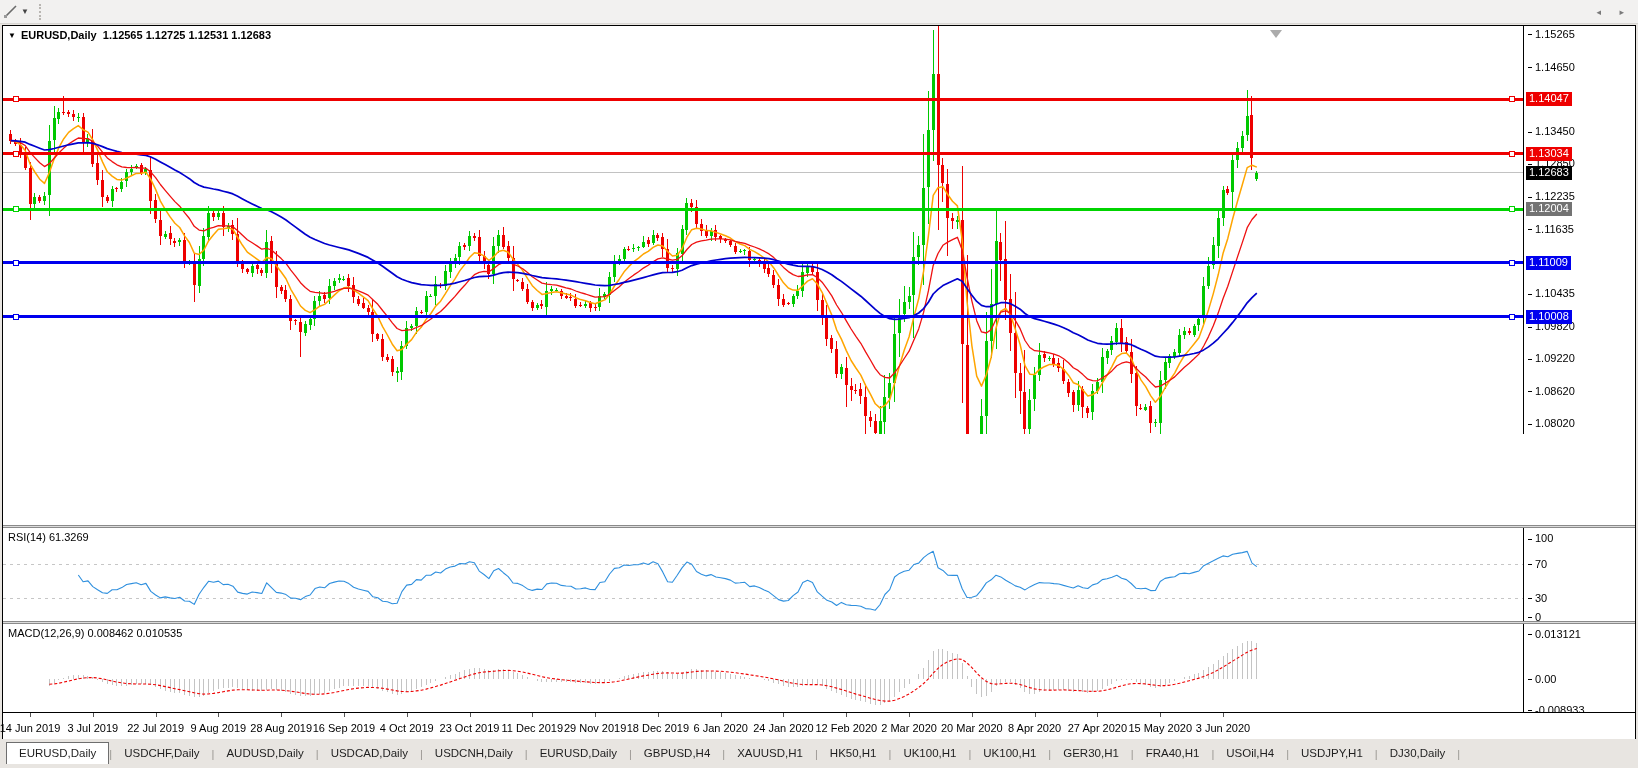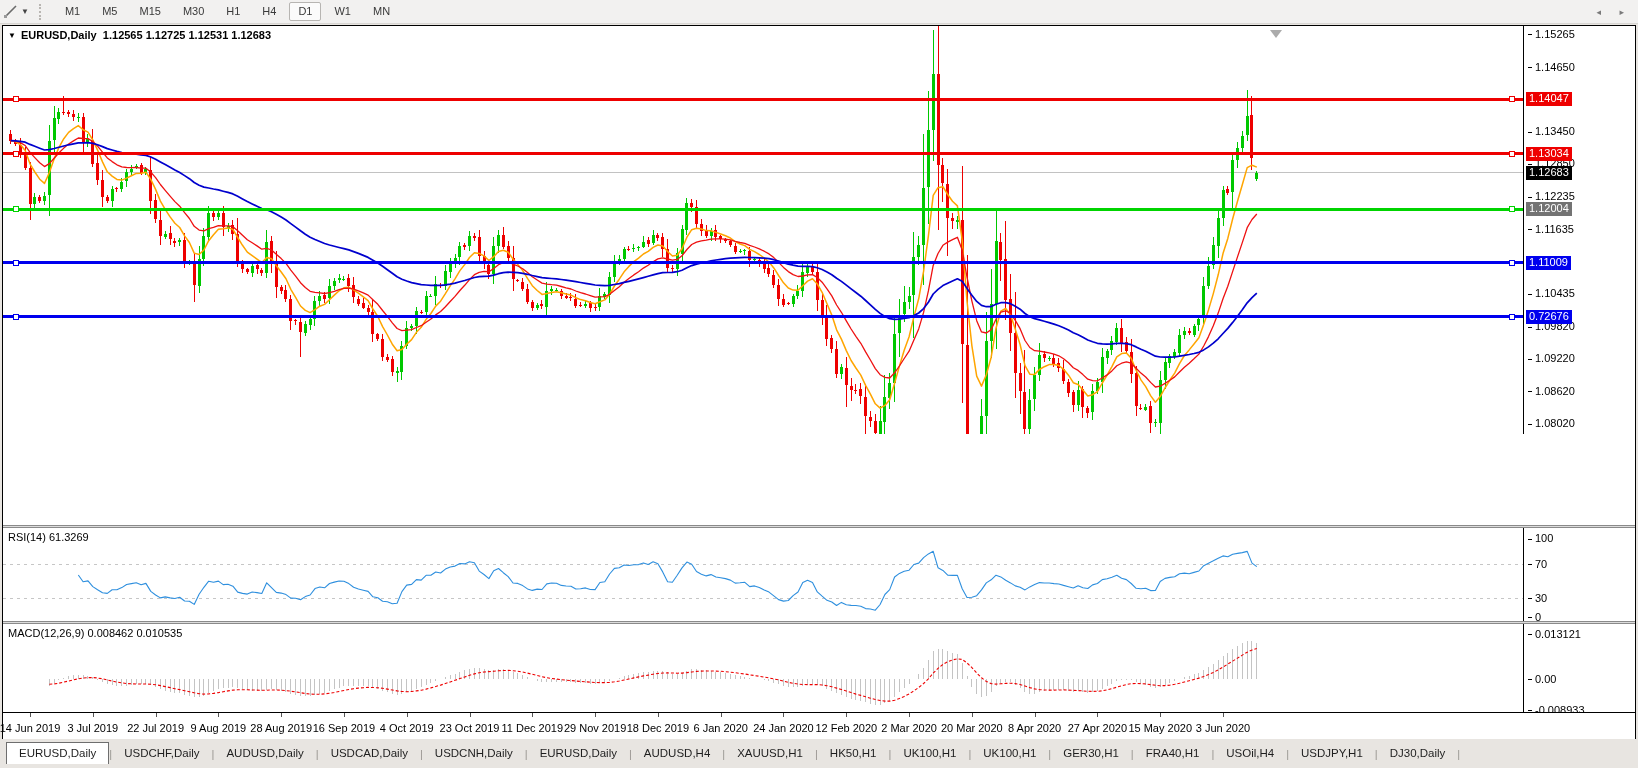--- a/index.html
+++ b/index.html
@@ -73,31 +73,20 @@
 
   <div class="toolbar">
     <div class="tool-icon">
       <svg width="15" height="15" viewBox="0 0 15 15">
         <path d="M2 13 L11 4 M11 4 l2 -2" stroke="#6B6B6B" stroke-width="1.6" fill="none"></path>
         <rect x="1" y="11" width="3" height="3" fill="#9A9A9A"></rect>
       </svg>
     </div>
     <span class="dd-arrow">▼</span>
     <span class="grip"></span>
-    <div id="tf-buttons" style="display:flex;align-items:center;">
-        <button class="tf-btn">M1</button>
-        <button class="tf-btn">M5</button>
-        <button class="tf-btn">M15</button>
-        <button class="tf-btn">M30</button>
-        <button class="tf-btn">H1</button>
-        <button class="tf-btn">H4</button>
-        <button class="tf-btn active">D1</button>
-        <button class="tf-btn">W1</button>
-        <button class="tf-btn">MN</button>
-      </div>
   </div>
 
   <div class="chart-window">
 
     <div class="panel panel-main">
       <div class="plot">
         <svg id="svg-main" class="layer" width="1521" height="499" viewBox="0 0 1521 499">
             <line x1="0" x2="1521" y1="146.78962472406155" y2="146.78962472406155" stroke="#C2C2C2" stroke-width="1" shape-rendering="crispEdges"></line>
             <line x1="7.68" x2="7.68" y1="104.11033609101122" y2="118.08317821391317" stroke="#EE0000" stroke-width="1" shape-rendering="crispEdges"></line>
             <rect x="6.18" y="108.24889624723971" width="3" height="6.450331125828285" fill="#EE0000" shape-rendering="crispEdges"></rect>
@@ -654,21 +643,21 @@
           <div class="tick-label" style="top: 358.687px; left: 3px;"><span class="dash"></span>1.08620</div>
           <div class="tick-label" style="top: 390.939px; left: 3px;"><span class="dash"></span>1.08020</div>
           <div class="tick-label" style="top: 423.997px; left: 3px;"><span class="dash"></span>1.07405</div>
           <div class="tick-label" style="top: 456.248px; left: 3px;"><span class="dash"></span>1.06805</div>
           <div class="tick-label" style="top: 488.5px; left: 3px;"><span class="dash"></span>1.06205</div>
           <div class="badge" style="top: 66.4709px; background: rgb(238, 0, 0); color: rgb(255, 255, 255);">1.14047</div>
           <div class="badge" style="top: 120.922px; background: rgb(238, 0, 0); color: rgb(255, 255, 255);">1.13034</div>
           <div class="badge" style="top: 139.79px; background: rgb(0, 0, 0); color: rgb(255, 255, 255);">1.12683</div>
           <div class="badge" style="top: 176.288px; background: #737373; color: rgb(255, 255, 255);">1.12004</div>
           <div class="badge" style="top: 229.772px; background: rgb(0, 0, 238); color: rgb(255, 255, 255);">1.11009</div>
-          <div class="badge" style="top: 283.578px; background: rgb(0, 0, 238); color: rgb(255, 255, 255);">0.72676</div>
+          <div class="badge" style="top: 283.578px; background: rgb(0, 0, 238); color: rgb(255, 255, 255);">1.10008</div>
         </div>
     </div>
 
     <div class="splitter split-1"></div>
 
     <div class="panel panel-rsi">
       <div class="plot">
         <svg id="svg-rsi" class="layer" width="1521" height="93" viewBox="0 0 1521 93">
             <line x1="0" x2="1521" y1="36" y2="36" stroke="#C6C6C6" stroke-width="1" stroke-dasharray="3,4" shape-rendering="crispEdges"></line>
             <line x1="0" x2="1521" y1="70" y2="70" stroke="#C6C6C6" stroke-width="1" stroke-dasharray="3,4" shape-rendering="crispEdges"></line>
@@ -1001,21 +990,21 @@
       <div class="tab">USDCHF,Daily</div>
       <div class="tab-sep">|</div>
       <div class="tab">AUDUSD,Daily</div>
       <div class="tab-sep">|</div>
       <div class="tab">USDCAD,Daily</div>
       <div class="tab-sep">|</div>
       <div class="tab">USDCNH,Daily</div>
       <div class="tab-sep">|</div>
       <div class="tab">EURUSD,Daily</div>
       <div class="tab-sep">|</div>
-      <div class="tab">AUDUSD,H4</div>
+      <div class="tab">GBPUSD,H4</div>
       <div class="tab-sep">|</div>
       <div class="tab">XAUUSD,H1</div>
       <div class="tab-sep">|</div>
       <div class="tab">HK50,H1</div>
       <div class="tab-sep">|</div>
       <div class="tab">UK100,H1</div>
       <div class="tab-sep">|</div>
       <div class="tab">UK100,H1</div>
       <div class="tab-sep">|</div>
       <div class="tab">GER30,H1</div>

